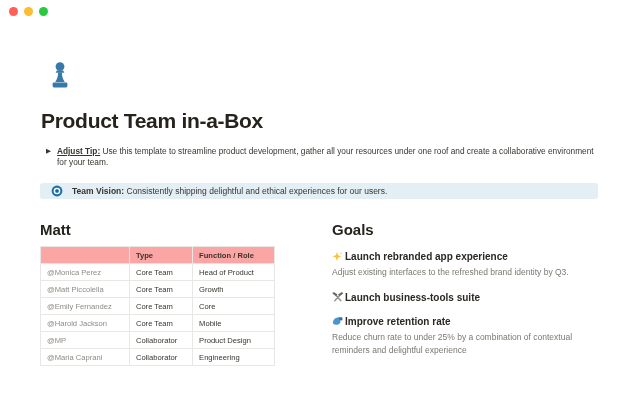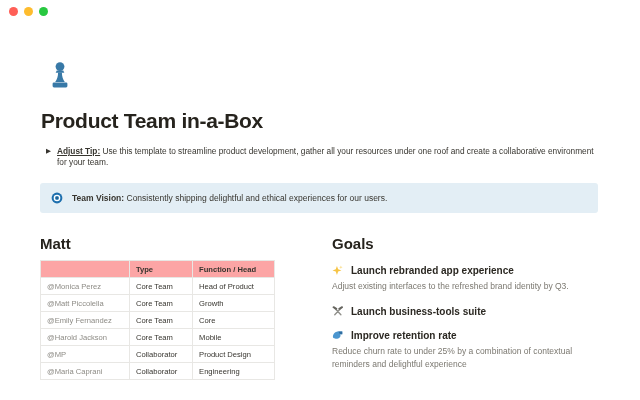--- a/index.html
+++ b/index.html
@@ -23,42 +23,42 @@
     font-size:21px; font-weight:700; margin:20px 0 0 1px;
     letter-spacing:-0.3px; color:#26231d;
   }
 
   .tip { display:flex; align-items:flex-start; gap:6px; margin:13px 0 0 6px;
          font-size:8.3px; line-height:1.35; color:#37352f; }
   .tip .toggle { font-size:6.5px; margin-top:1px; color:#37352f; }
   .tip b { font-weight:700; text-decoration:underline; }
 
   .callouts { margin-top:15px; }
-  .callout { display:flex; align-items:center; gap:9px; height:30px;
+  .callout { display:flex; align-items:center; gap:9px; height:16px;
              background:#e3eef5; border-radius:3px; padding:0 11px;
              font-size:8.5px; margin-bottom:4px; }
   .callout b { font-weight:700; }
 
   .cols { display:flex; margin-top:22px; }
   .col-left { width:235px; flex:none; }
   .col-right { flex:1; margin-left:57px; }
 
   h2.section-heading { font-size:15px; font-weight:700; margin:0; color:#26231d; }
 
   table.team-table { border-collapse:collapse; width:100%; margin-top:8px;
                      font-size:7.6px; table-layout:fixed; }
   table.team-table col.c1 { width:38%; }
   table.team-table col.c2 { width:27%; }
   th,td { border:1px solid #e8e7e4; padding:3.5px 6px; text-align:left;
           vertical-align:middle; overflow:hidden; white-space:nowrap; }
   th { font-weight:600; background:#fca5a5; color:#37352f; }
   td.mention { color:#8d8b85; }
 
   .goal { margin-top:13px; }
-  .goal-title { display:flex; align-items:center; gap:8px; font-size:10px;
+  .goal-title { display:flex; align-items:center; gap:2px; font-size:10px;
                 font-weight:700; color:#2b2822; }
   .goal-title .gicon { display:inline-flex; flex:none; }
   .goal-desc { font-size:8.5px; color:#7b7870; margin-top:4px;
                line-height:1.5; max-width:268px; }
 </style>
 </head>
 <body>
 
 <div class="traffic">
   <span class="dot red"></span>
@@ -103,21 +103,21 @@
       <table class="team-table">
         <colgroup>
             <col class="c1">
             <col class="c2">
             <col class="c3">
           </colgroup>
         <thead>
           <tr>
             <th></th>
             <th>Type</th>
-            <th>Function / Head</th>
+            <th>Function / Role</th>
           </tr>
         </thead>
         <tbody>
             <tr>
               <td class="mention">@Monica Perez</td>
               <td>Core Team</td>
               <td>Head of Product</td>
             </tr>
             <tr>
               <td class="mention">@Matt Piccolella</td>

